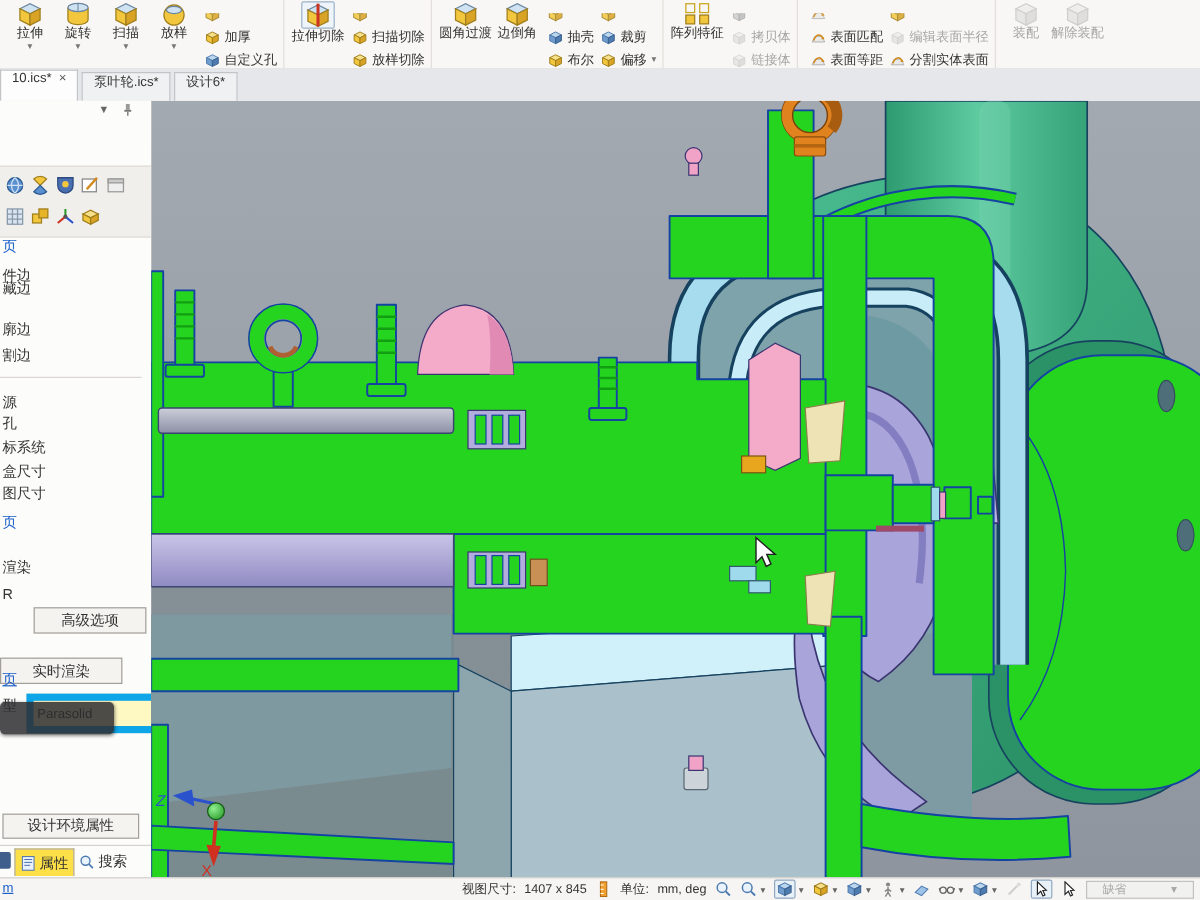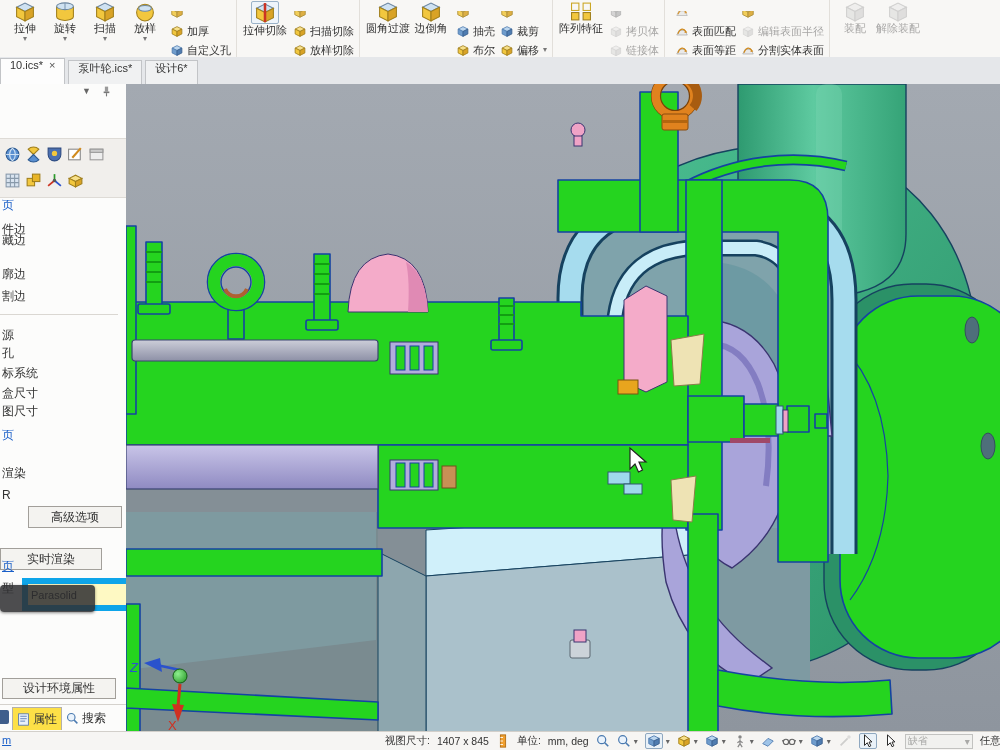--- a/index.html
+++ b/index.html
@@ -57,21 +57,21 @@
   
   .statusbar{position:absolute;left:0;bottom:0;width:1000px;height:18px;background:#f6f5f3;
              border-top:1px solid #d2cfca;font-size:10.5px;color:#333;}
   .m-frag{position:absolute;left:2px;top:2px;color:#1a5fc8;text-decoration:underline;font-size:11px;}
   .sb-main{position:absolute;left:385px;top:0;height:18px;display:flex;align-items:center;gap:7px;}
   .sb-main .txt{white-space:nowrap;}
   .sic{width:14px;height:14px;flex:0 0 auto;}
   .sic-chev{font-size:8px;color:#666;margin-left:-4px;}
   .sel-btn{border:1px solid #8fa8c0;background:#e9f1f8;border-radius:2px;padding:0 1px;display:flex;align-items:center;}
   .dd-def{width:62px;height:13px;border:1px solid #c2c2c0;background:#f1f1ef;color:#a9a9a7;
-          display:flex;align-items:center;justify-content:space-between;padding:0 2px;font-size:10px;}
+          display:flex;align-items:center;justify-content:space-between;padding:0 13px;font-size:10px;}
 </style>
 </head>
 <body>
 
 <svg width="0" height="0" style="position:absolute">
   <defs>
     <symbol id="sym-cube" viewBox="0 0 24 20">
       <polygon points="4,6 12,2 20,6 12,10" fill="#cfe2f2" stroke="#6b86a0"></polygon>
       <polygon points="4,6 12,10 12,19 4,15" fill="#f2c73e" stroke="#a07f1c"></polygon>
       <polygon points="20,6 12,10 12,19 20,15" fill="#d9a326" stroke="#a07f1c"></polygon>

